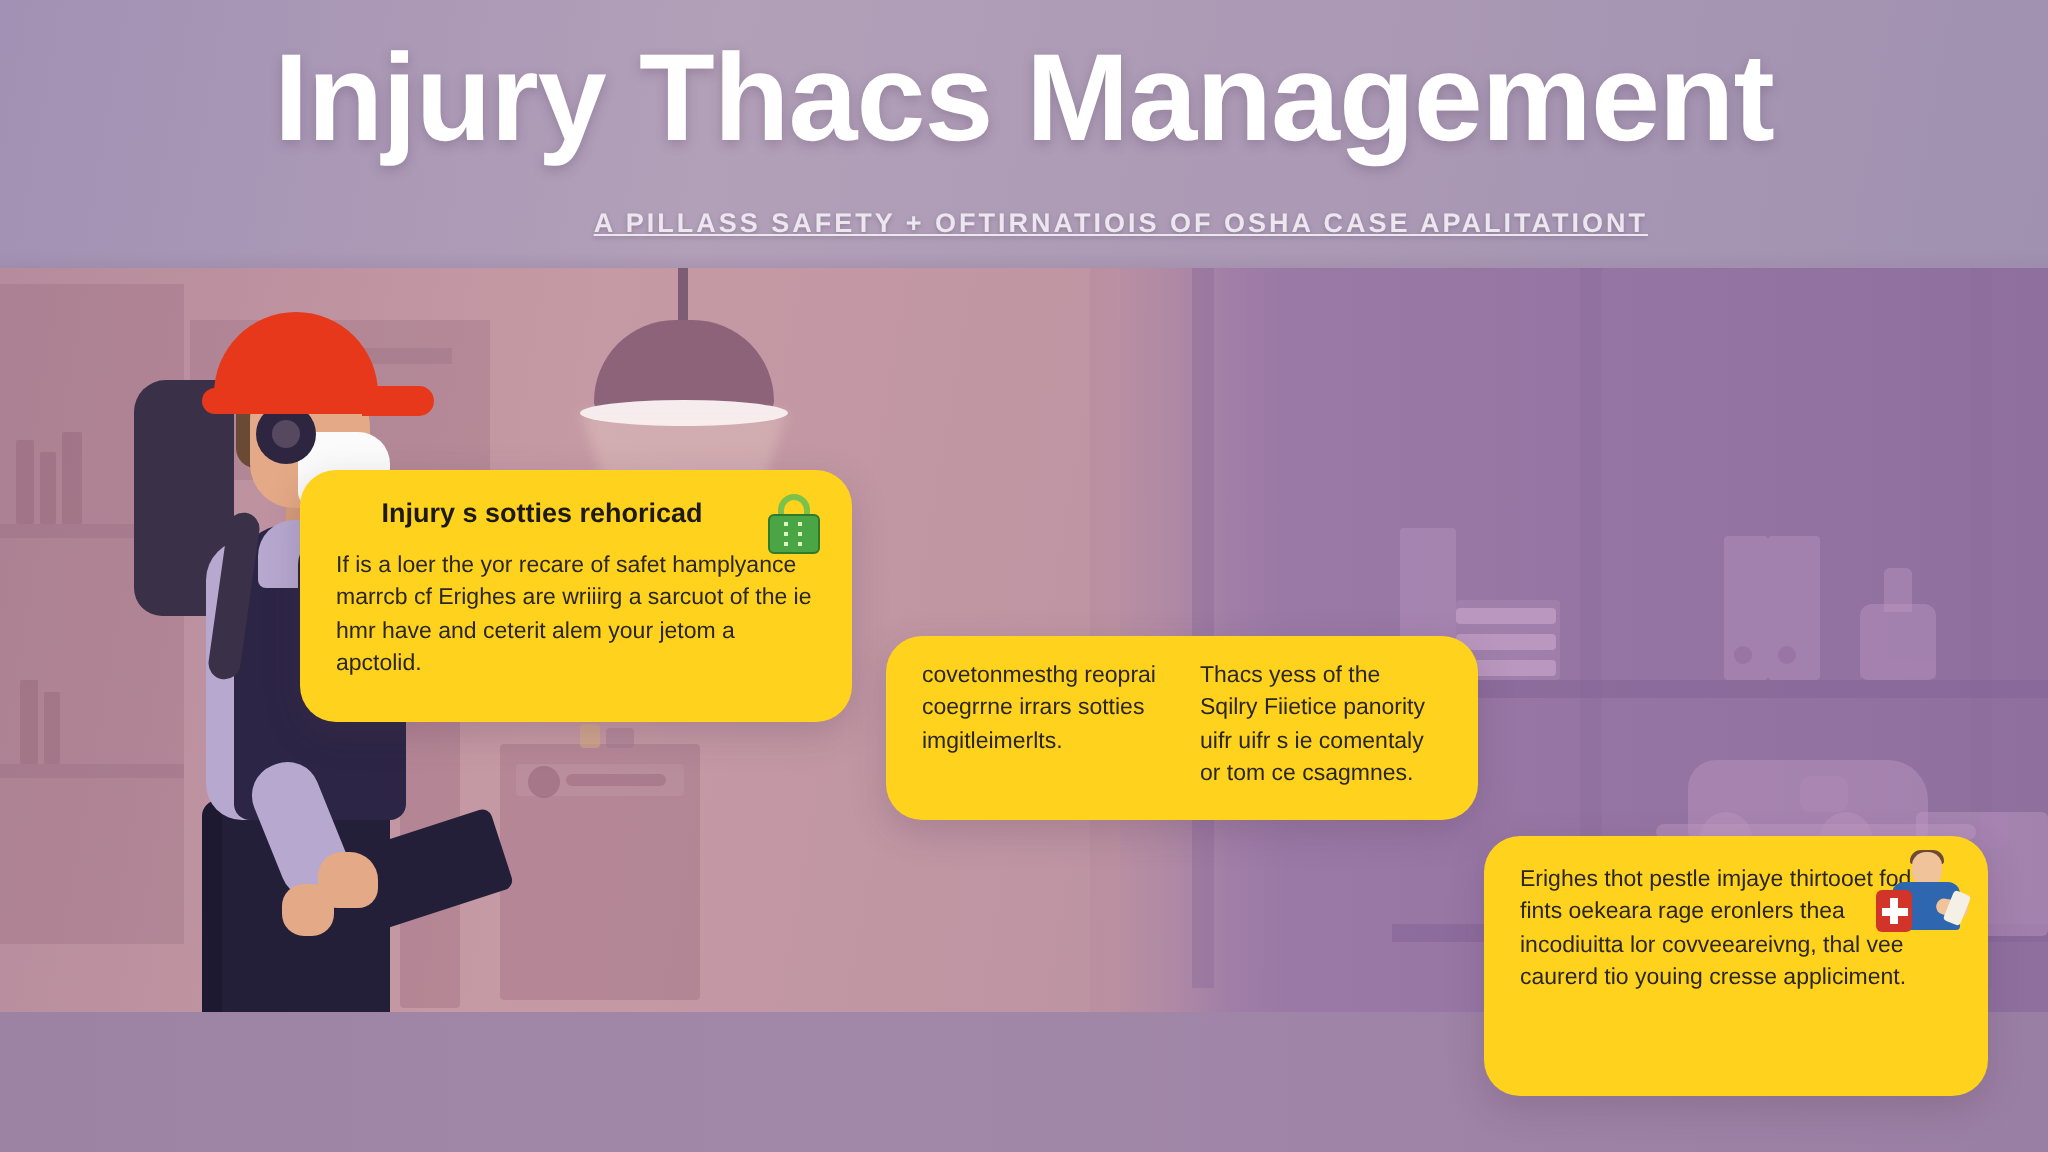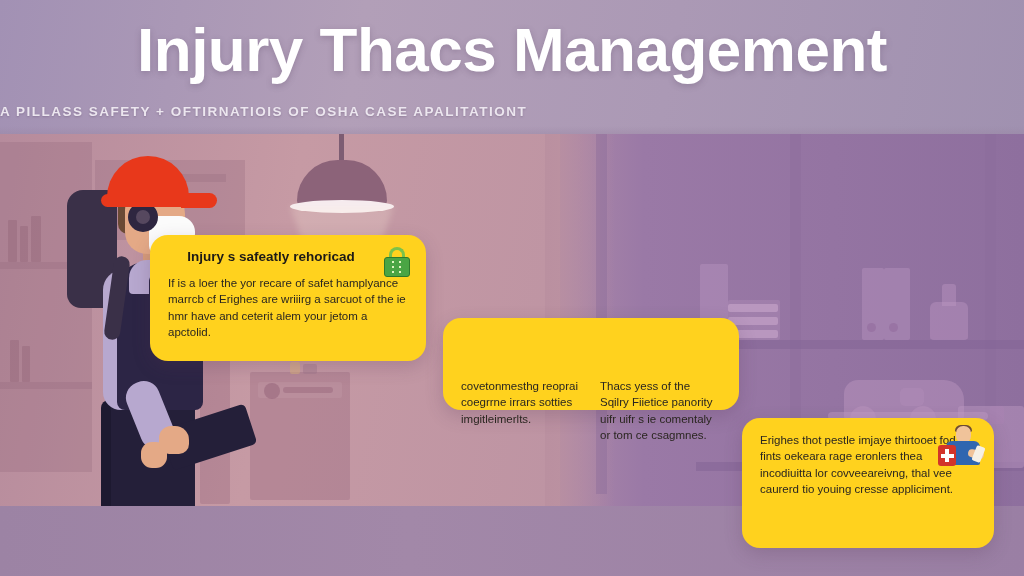--- a/index.html
+++ b/index.html
@@ -41,27 +41,28 @@
     letter-spacing: -0.5px;
     color: #ffffff;
     text-shadow: 0 2px 6px rgba(90,70,100,0.30);
     font-family: "Liberation Sans", sans-serif;
     white-space: nowrap;
   }
   .poster-subtitle {
     position: absolute;
     left: 0; top: 104px;
     width: 824px;
-    text-align: left;
+    text-align: right;
     font-size: 13.5px;
     font-weight: bold;
     letter-spacing: 1.5px;
     color: #ece6ef;
     text-shadow: 0 1px 2px rgba(90,70,100,0.35);
     white-space: nowrap;
+    text-decoration: underline;
   }
 
   
   .scene {
     position: absolute;
     left: 0; top: 134px;
     width: 1024px; height: 442px;
     overflow: hidden;
     background: linear-gradient(95deg, #b2899b 0%, #bb909f 22%, #c0939f 48%, #a98aa5 74%, #9b7fa2 100%);
   }
@@ -397,21 +398,21 @@
   .card-body {
     font-size: 11.5px;
     color: #2a2620;
     line-height: 1.42;
     margin: 0;
   }
   .card-cols {
     display: flex;
     gap: 18px;
   }
-  .card-cols .card-body { flex: 1 1 0; margin-top: 48px; }
+  .card-cols .card-body { flex: 1 1 0; }
 
   #card-1 { left: 150px; top: 235px; width: 276px; height: 126px; }
   #card-1 .card-title { padding-right: 34px; }
   #card-2 { left: 443px; top: 318px; width: 296px; height: 92px; padding-top: 12px; }
   #card-2 .card-title { text-align: left; margin-bottom: 4px; }
   #card-3 { left: 742px; top: 418px; width: 252px; height: 130px; }
   #card-3 .card-title { padding-right: 46px; }
 
   
   .padlock {
@@ -569,21 +570,21 @@
 
     <div class="floor"></div>
   </div>
 
   <div class="card" id="card-1">
     <div class="padlock">
       <div class="padlock-shackle"></div>
       <div class="padlock-body"></div>
       <div class="padlock-dots"></div>
     </div>
-    <p class="card-title">Injury s safeatly rehoricad</p>
+    <p class="card-title">Injury s sotties rehoricad</p>
     <p class="card-body">If is a loer the yor recare of safet hamplyance marrcb cf Erighes are wriiirg a sarcuot of the ie hmr have and ceterit alem your jetom a apctolid.</p>
   </div>
 
   <div class="card" id="card-2">
     <div class="card-cols">
       <p class="card-body">covetonmesthg reoprai coegrrne irrars sotties imgitleimerlts.</p>
       <p class="card-body">Thacs yess of the Sqilry Fiietice panority uifr uifr s ie comentaly or tom ce csagmnes.</p>
     </div>
   </div>
 

